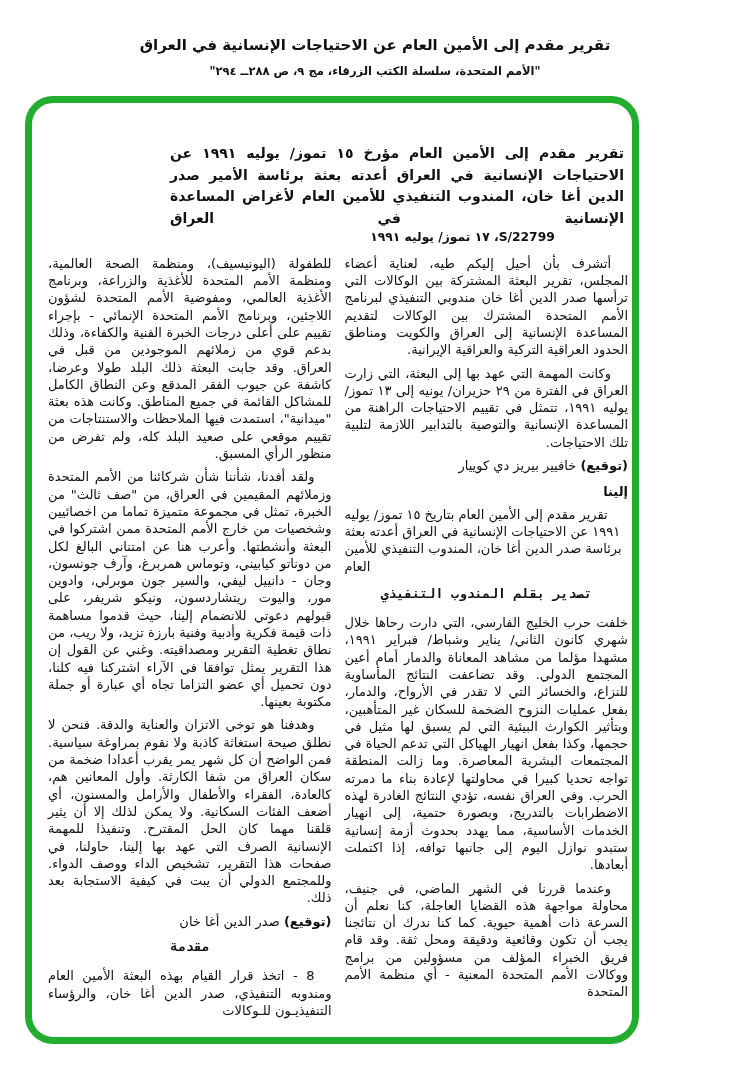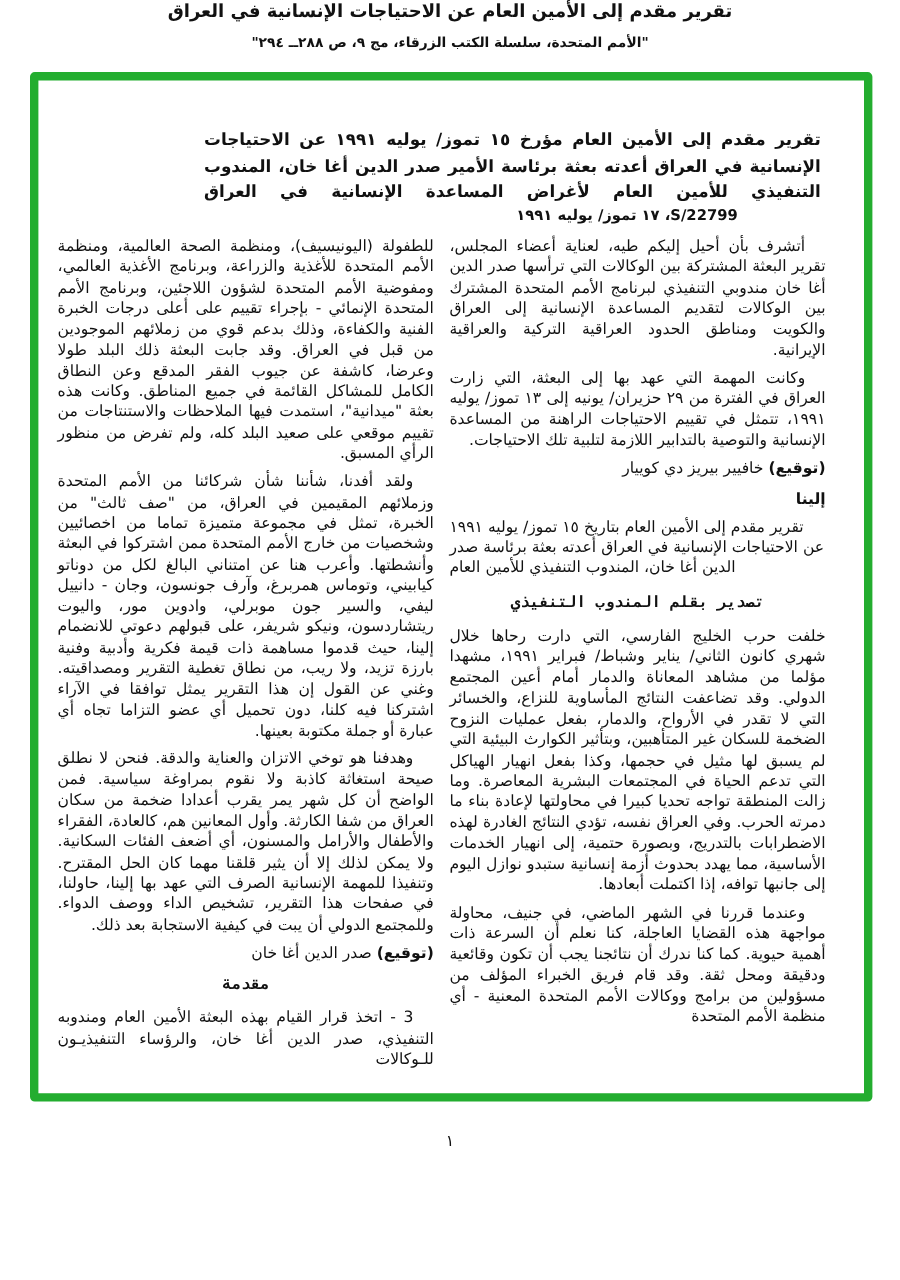--- a/index.html
+++ b/index.html
@@ -7,34 +7,35 @@
     width:750px;height:1067px;
     background:#ffffff;
     font-family:"DejaVu Sans", sans-serif;
     color:#111;
     position:relative;
     overflow:hidden;
   }
   
   .page-header{ text-align:center; direction:rtl; }
   .hdr-title{
+    padding-top:36px;
     font-size:15px; font-weight:bold; line-height:1.2;
   }
   .hdr-source{
     margin-top:10px;
     font-size:11.5px; font-weight:bold;
   }
   
   .frame{
     box-sizing:border-box;
     margin:18px 0 0 25px;
-    width:702px; min-height:858px;
+    width:614px; min-height:858px;
     border:7px solid #23ad2f;
-    border-radius:4px;
-    padding:40px 32px 12px 16px;
+    border-radius:28px;
+    padding:40px 4px 12px 16px;
     direction:rtl;
   }
   
   .report-heading{
     font-size:14px; font-weight:bold;
     line-height:1.55;
     text-align:justify; text-align-last:justify;
     margin:0 4px 0 122px;
   }
   .heading-note{
@@ -104,19 +105,19 @@
 
     <div class="col">
       <p>للطفولة (اليونيسيف)، ومنظمة الصحة العالمية، ومنظمة الأمم المتحدة للأغذية والزراعة، وبرنامج الأغذية العالمي، ومفوضية الأمم المتحدة لشؤون اللاجئين، وبرنامج الأمم المتحدة الإنمائي - بإجراء تقييم على أعلى درجات الخبرة الفنية والكفاءة، وذلك بدعم قوي من زملائهم الموجودين من قبل في العراق. وقد جابت البعثة ذلك البلد طولا وعرضا، كاشفة عن جيوب الفقر المدقع وعن النطاق الكامل للمشاكل القائمة في جميع المناطق. وكانت هذه بعثة "ميدانية"، استمدت فيها الملاحظات والاستنتاجات من تقييم موقعي على صعيد البلد كله، ولم تفرض من منظور الرأي المسبق.</p>
       <p class="indent">ولقد أفدنا، شأننا شأن شركائنا من الأمم المتحدة وزملائهم المقيمين في العراق، من "صف ثالث" من الخبرة، تمثل في مجموعة متميزة تماما من اخصائيين وشخصيات من خارج الأمم المتحدة ممن اشتركوا في البعثة وأنشطتها. وأعرب هنا عن امتناني البالغ لكل من دوناتو كيابيني، وتوماس همربرغ، وآرف جونسون، وجان - دانييل ليفي، والسير جون موبرلي، وادوين مور، واليوت ريتشاردسون، ونيكو شريفر، على قبولهم دعوتي للانضمام إلينا، حيث قدموا مساهمة ذات قيمة فكرية وأدبية وفنية بارزة تزيد، ولا ريب، من نطاق تغطية التقرير ومصداقيته. وغني عن القول إن هذا التقرير يمثل توافقا في الآراء اشتركنا فيه كلنا، دون تحميل أي عضو التزاما تجاه أي عبارة أو جملة مكتوبة بعينها.</p>
       <p class="indent">وهدفنا هو توخي الاتزان والعناية والدقة. فنحن لا نطلق صيحة استغاثة كاذبة ولا نقوم بمراوغة سياسية. فمن الواضح أن كل شهر يمر يقرب أعدادا ضخمة من سكان العراق من شفا الكارثة. وأول المعانين هم، كالعادة، الفقراء والأطفال والأرامل والمسنون، أي أضعف الفئات السكانية. ولا يمكن لذلك إلا أن يثير قلقنا مهما كان الحل المقترح. وتنفيذا للمهمة الإنسانية الصرف التي عهد بها إلينا، حاولنا، في صفحات هذا التقرير، تشخيص الداء ووصف الدواء. وللمجتمع الدولي أن يبت في كيفية الاستجابة بعد ذلك.</p>
       <div class="sig">
         <span class="lbl">(توقيع)</span>
         <span>صدر الدين أغا خان</span>
       </div>
       <div class="center-heading">مقدمة</div>
-      <p class="indent">3 - اتخذ قرار القيام بهذه البعثة الأمين العام ومندوبه التنفيذي، صدر الدين أغا خان، والرؤساء التنفيذيـون للـوكالات</p>
+      <p class="indent">8 - اتخذ قرار القيام بهذه البعثة الأمين العام ومندوبه التنفيذي، صدر الدين أغا خان، والرؤساء التنفيذيـون للـوكالات</p>
     </div>
 
   </div>
 </div>
 
 <div class="page-num">١</div>
 
 </body></html>

